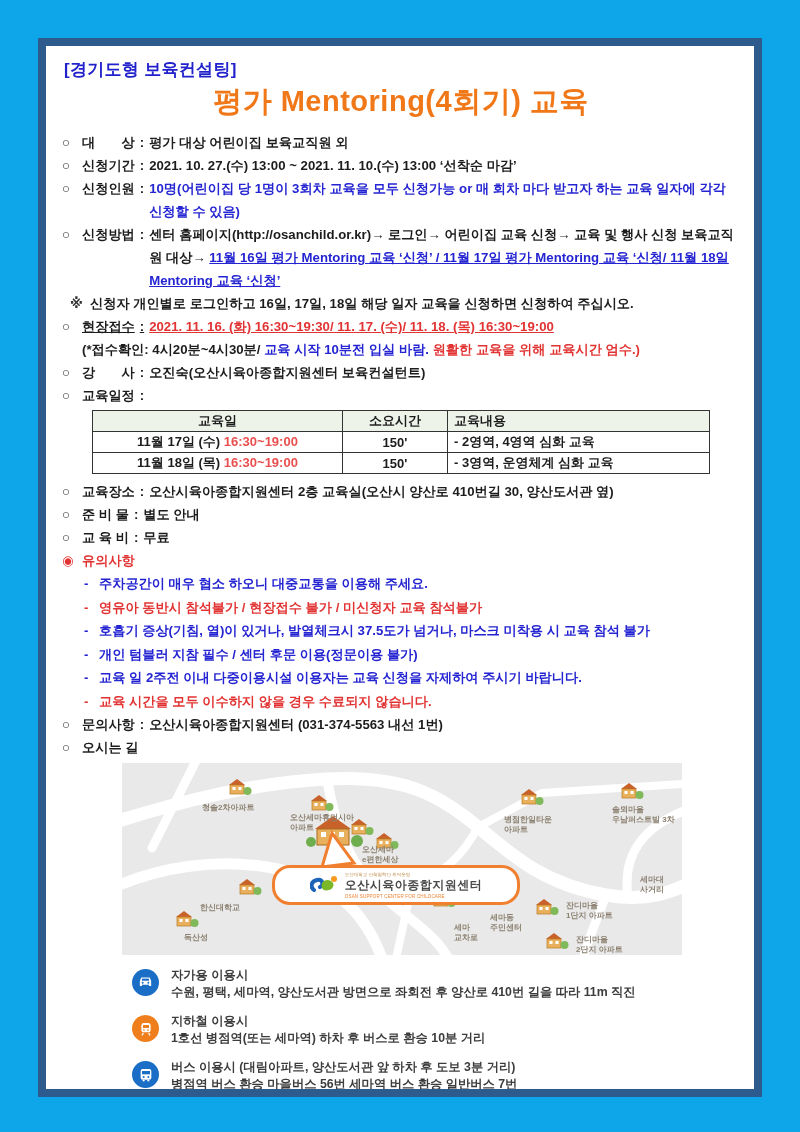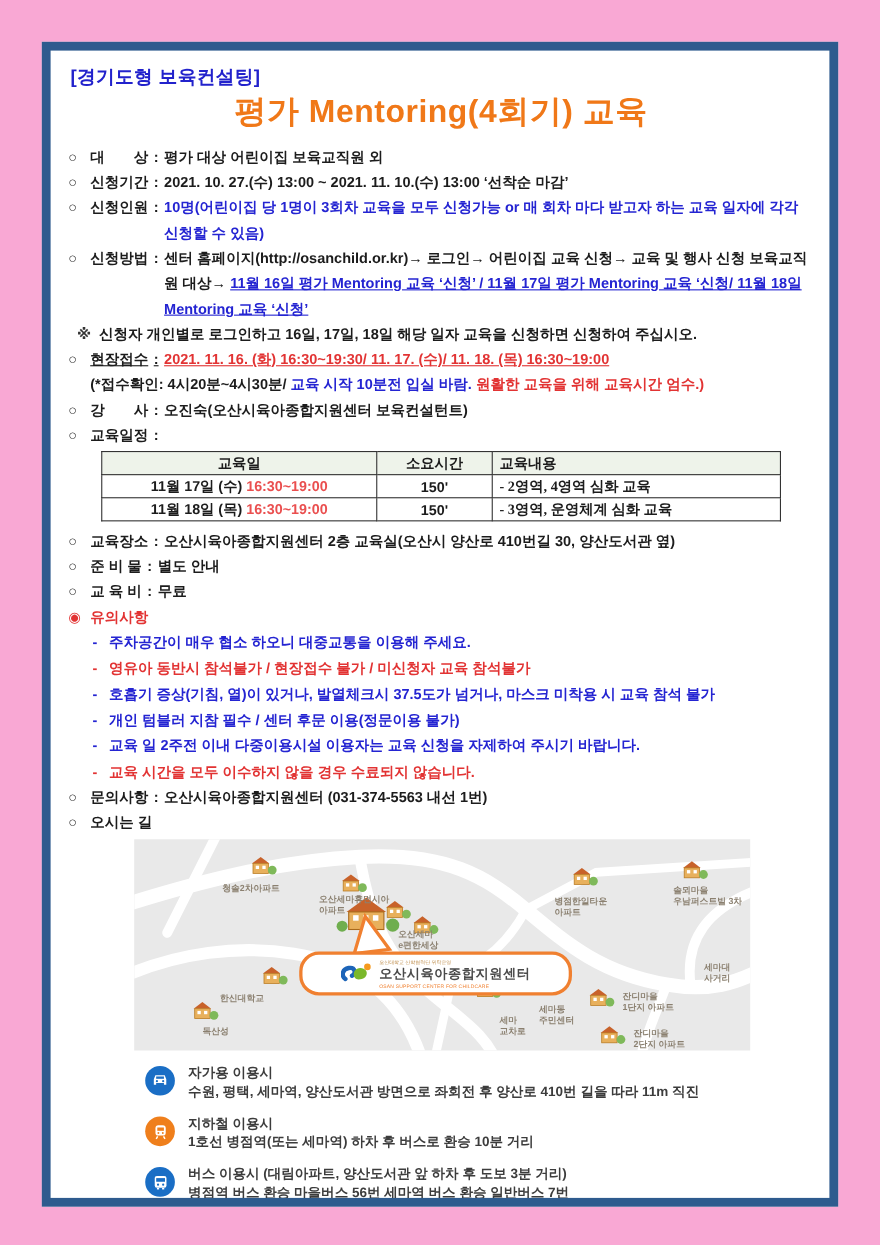--- a/index.html
+++ b/index.html
@@ -1,21 +1,21 @@
 <!DOCTYPE html>
 <html><head>
 <meta charset="utf-8">
 <style>
   * { box-sizing: border-box; }
   html,body { margin:0; padding:0; }
   body {
     width:800px; height:1132px; background:#ffffff;
     font-family:"Liberation Sans","DejaVu Sans",sans-serif;
   }
-  .page { position:relative; width:800px; height:1132px; background:#f9a8d4; overflow:hidden; }
+  .page { position:relative; width:800px; height:1132px; background:#0ea5e9; overflow:hidden; }
   .frame {
     position:absolute; left:38px; top:38px; width:724px; height:1059px;
     border:8px solid #2e5b8e; background:#fff; padding:10px 14px 0 16px; overflow:hidden;
   }
   .category { color:#2222cc; font-weight:bold; font-size:17px; letter-spacing:.3px; margin:2px 0 0 2px; }
   .doc-title { color:#f07818; font-weight:bold; font-size:29px; text-align:center; margin:1px 0 9px; letter-spacing:.5px; }
 
   .row { display:flex; font-size:13.2px; font-weight:bold; line-height:23px; color:#1c1c1c; }
   .bullet { width:20px; flex:none; color:#333; }
   .lbl { flex:none; white-space:pre; }
@@ -25,21 +25,21 @@
   .red  { color:#e23333; }
   .u    { text-decoration:underline; }
   .star-row  { padding-left:8px; }
   .paren-row { padding-left:20px; }
 
   table.edu-table { border-collapse:collapse; margin:3px 0 6px 30px; font-size:13px; font-weight:bold; color:#1c1c1c; }
   .edu-table th, .edu-table td { border:1.5px solid #333; height:21px; padding:0 6px; }
   .edu-table th { background:#eef3ea; font-weight:bold; }
   .edu-table .c-date { width:250px; text-align:center; }
   .edu-table .c-dur  { width:105px; text-align:center; }
-  .edu-table .c-cont { width:262px; text-align:left;font-family:Liberation Serif, serif; }
+  .edu-table .c-cont { width:262px; text-align:left; }
   .time-red { color:#ea4f4f; }
 
   .notice-title { color:#e23333; }
   .drow { display:flex; font-size:13.2px; font-weight:bold; line-height:23.5px; padding-left:22px; }
   .dash { width:15px; flex:none; }
 
   
   .map { position:relative; width:560px; height:192px; background:#e9e9e9; margin:4px 0 6px 60px; overflow:hidden; }
   .map svg.roads { position:absolute; left:0; top:0; }
   .mlabel { position:absolute; font-size:8px; line-height:9.5px; color:#8b8070; font-weight:bold; white-space:pre-line; }

